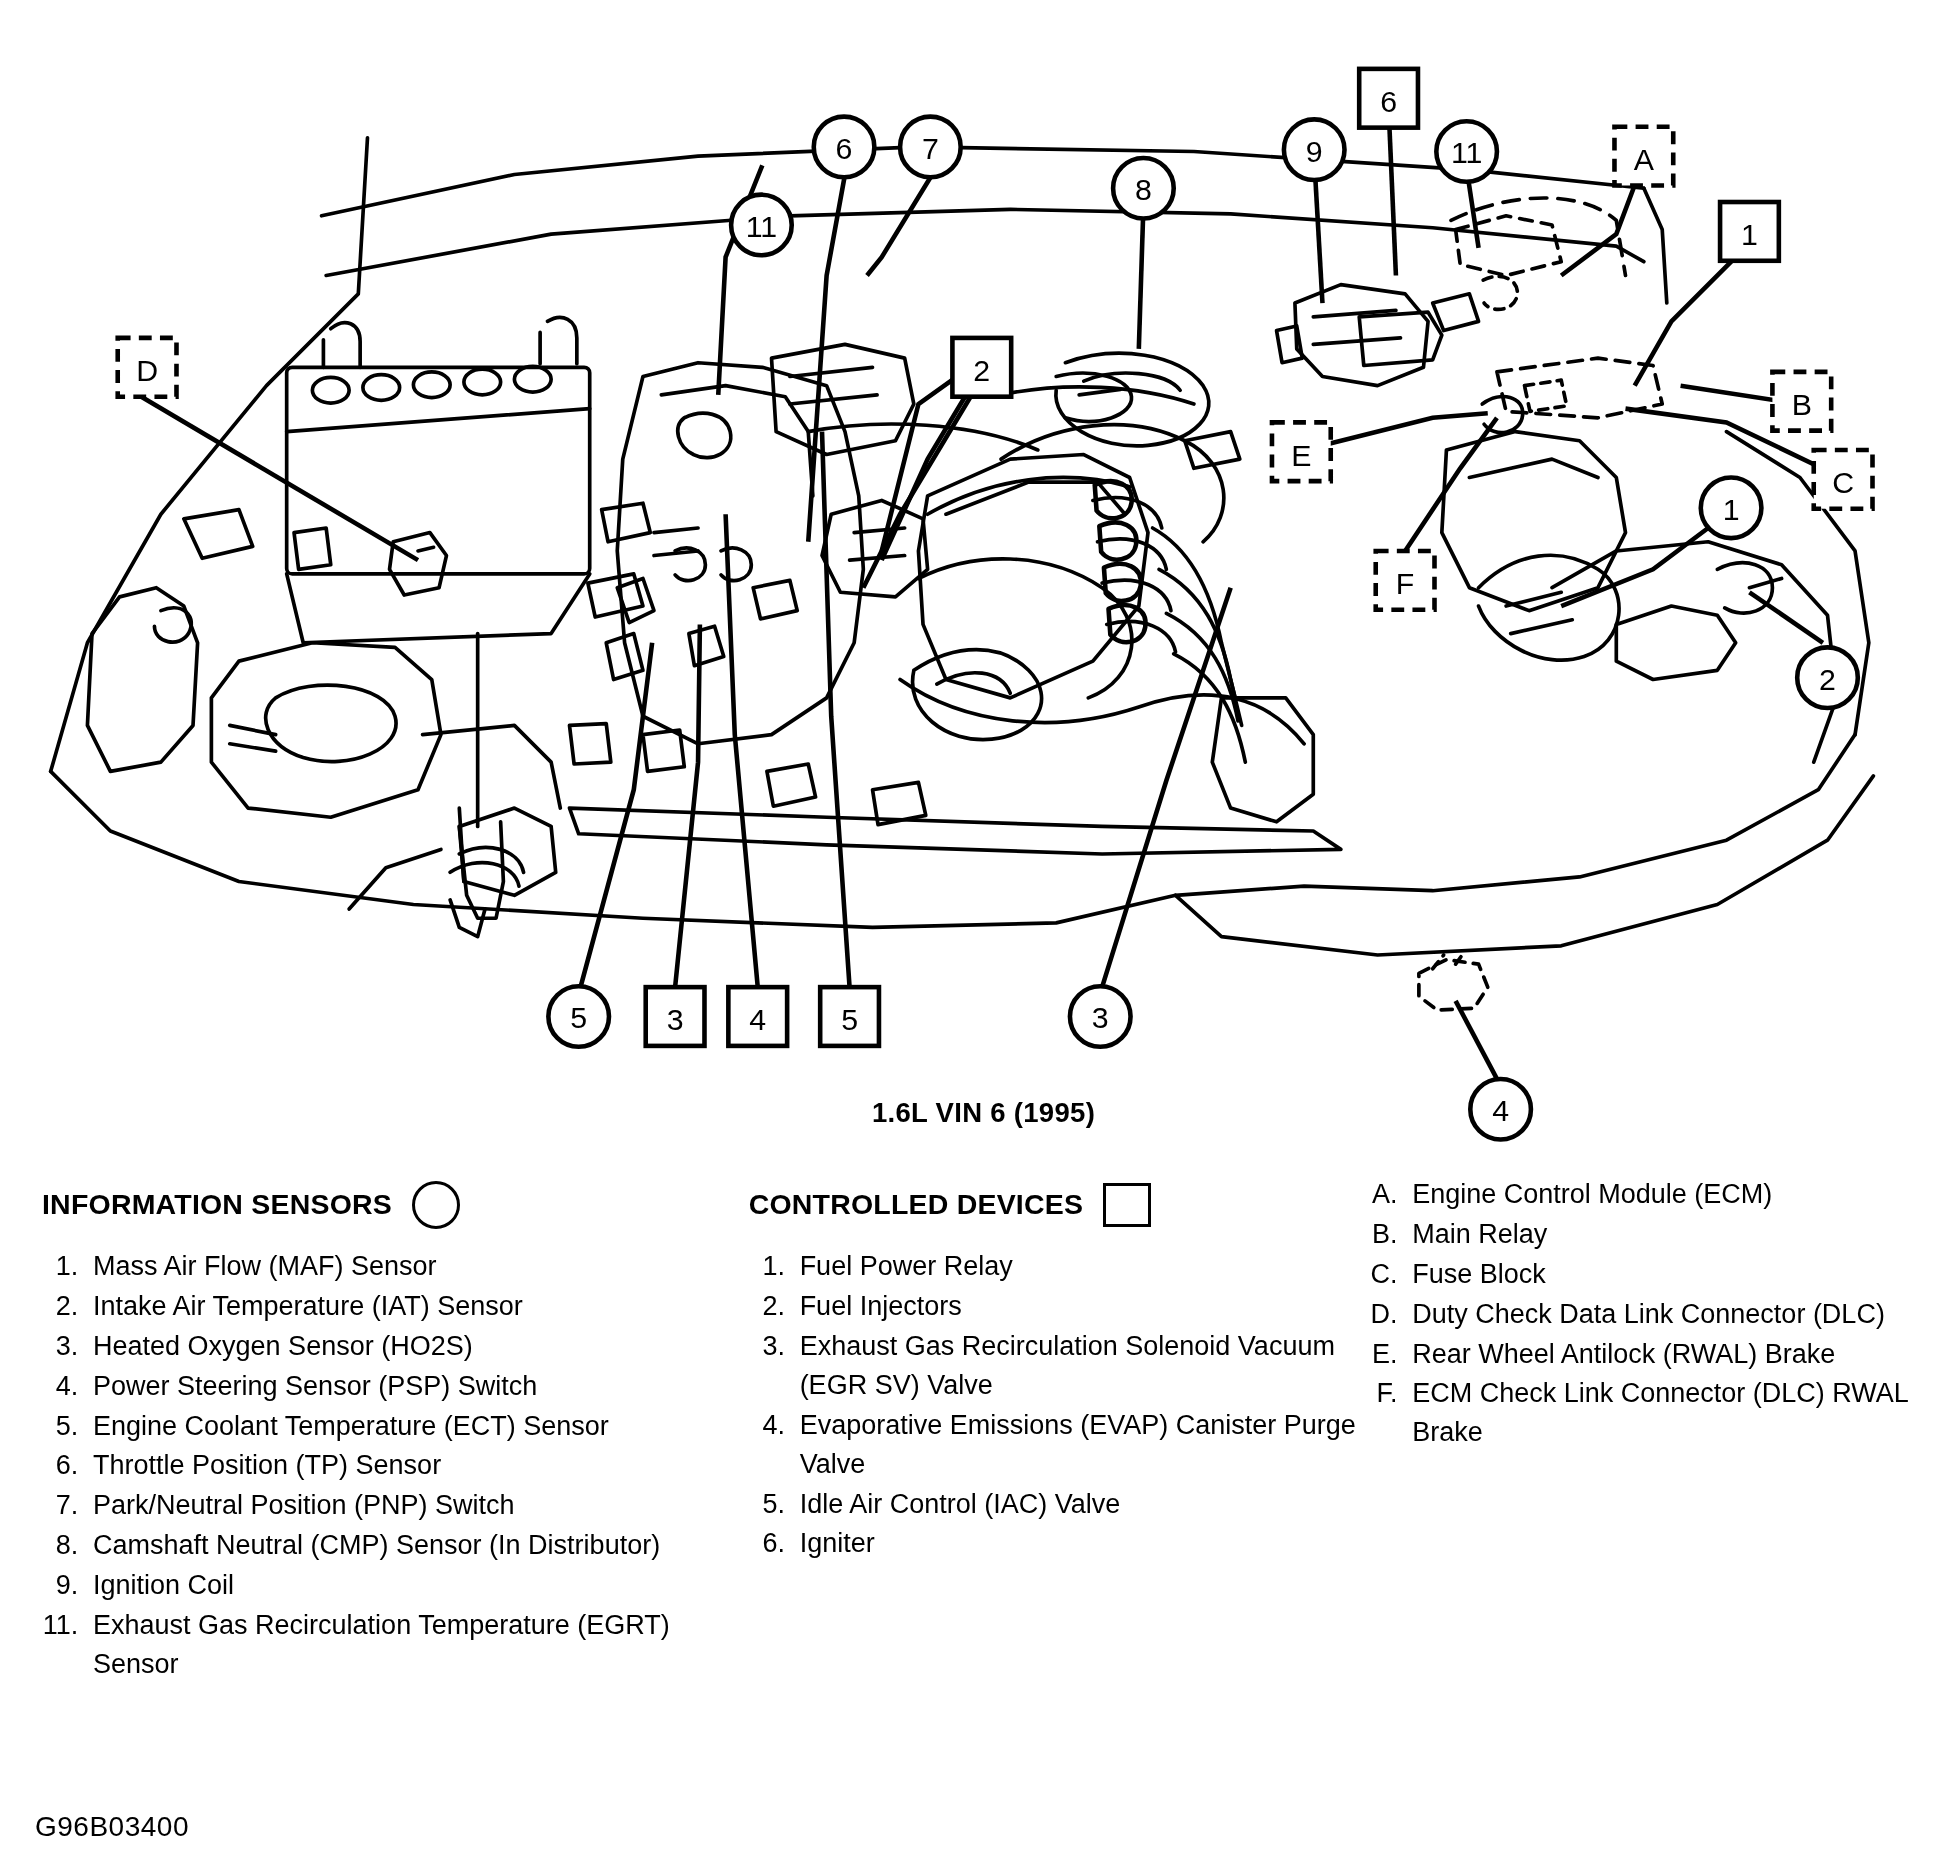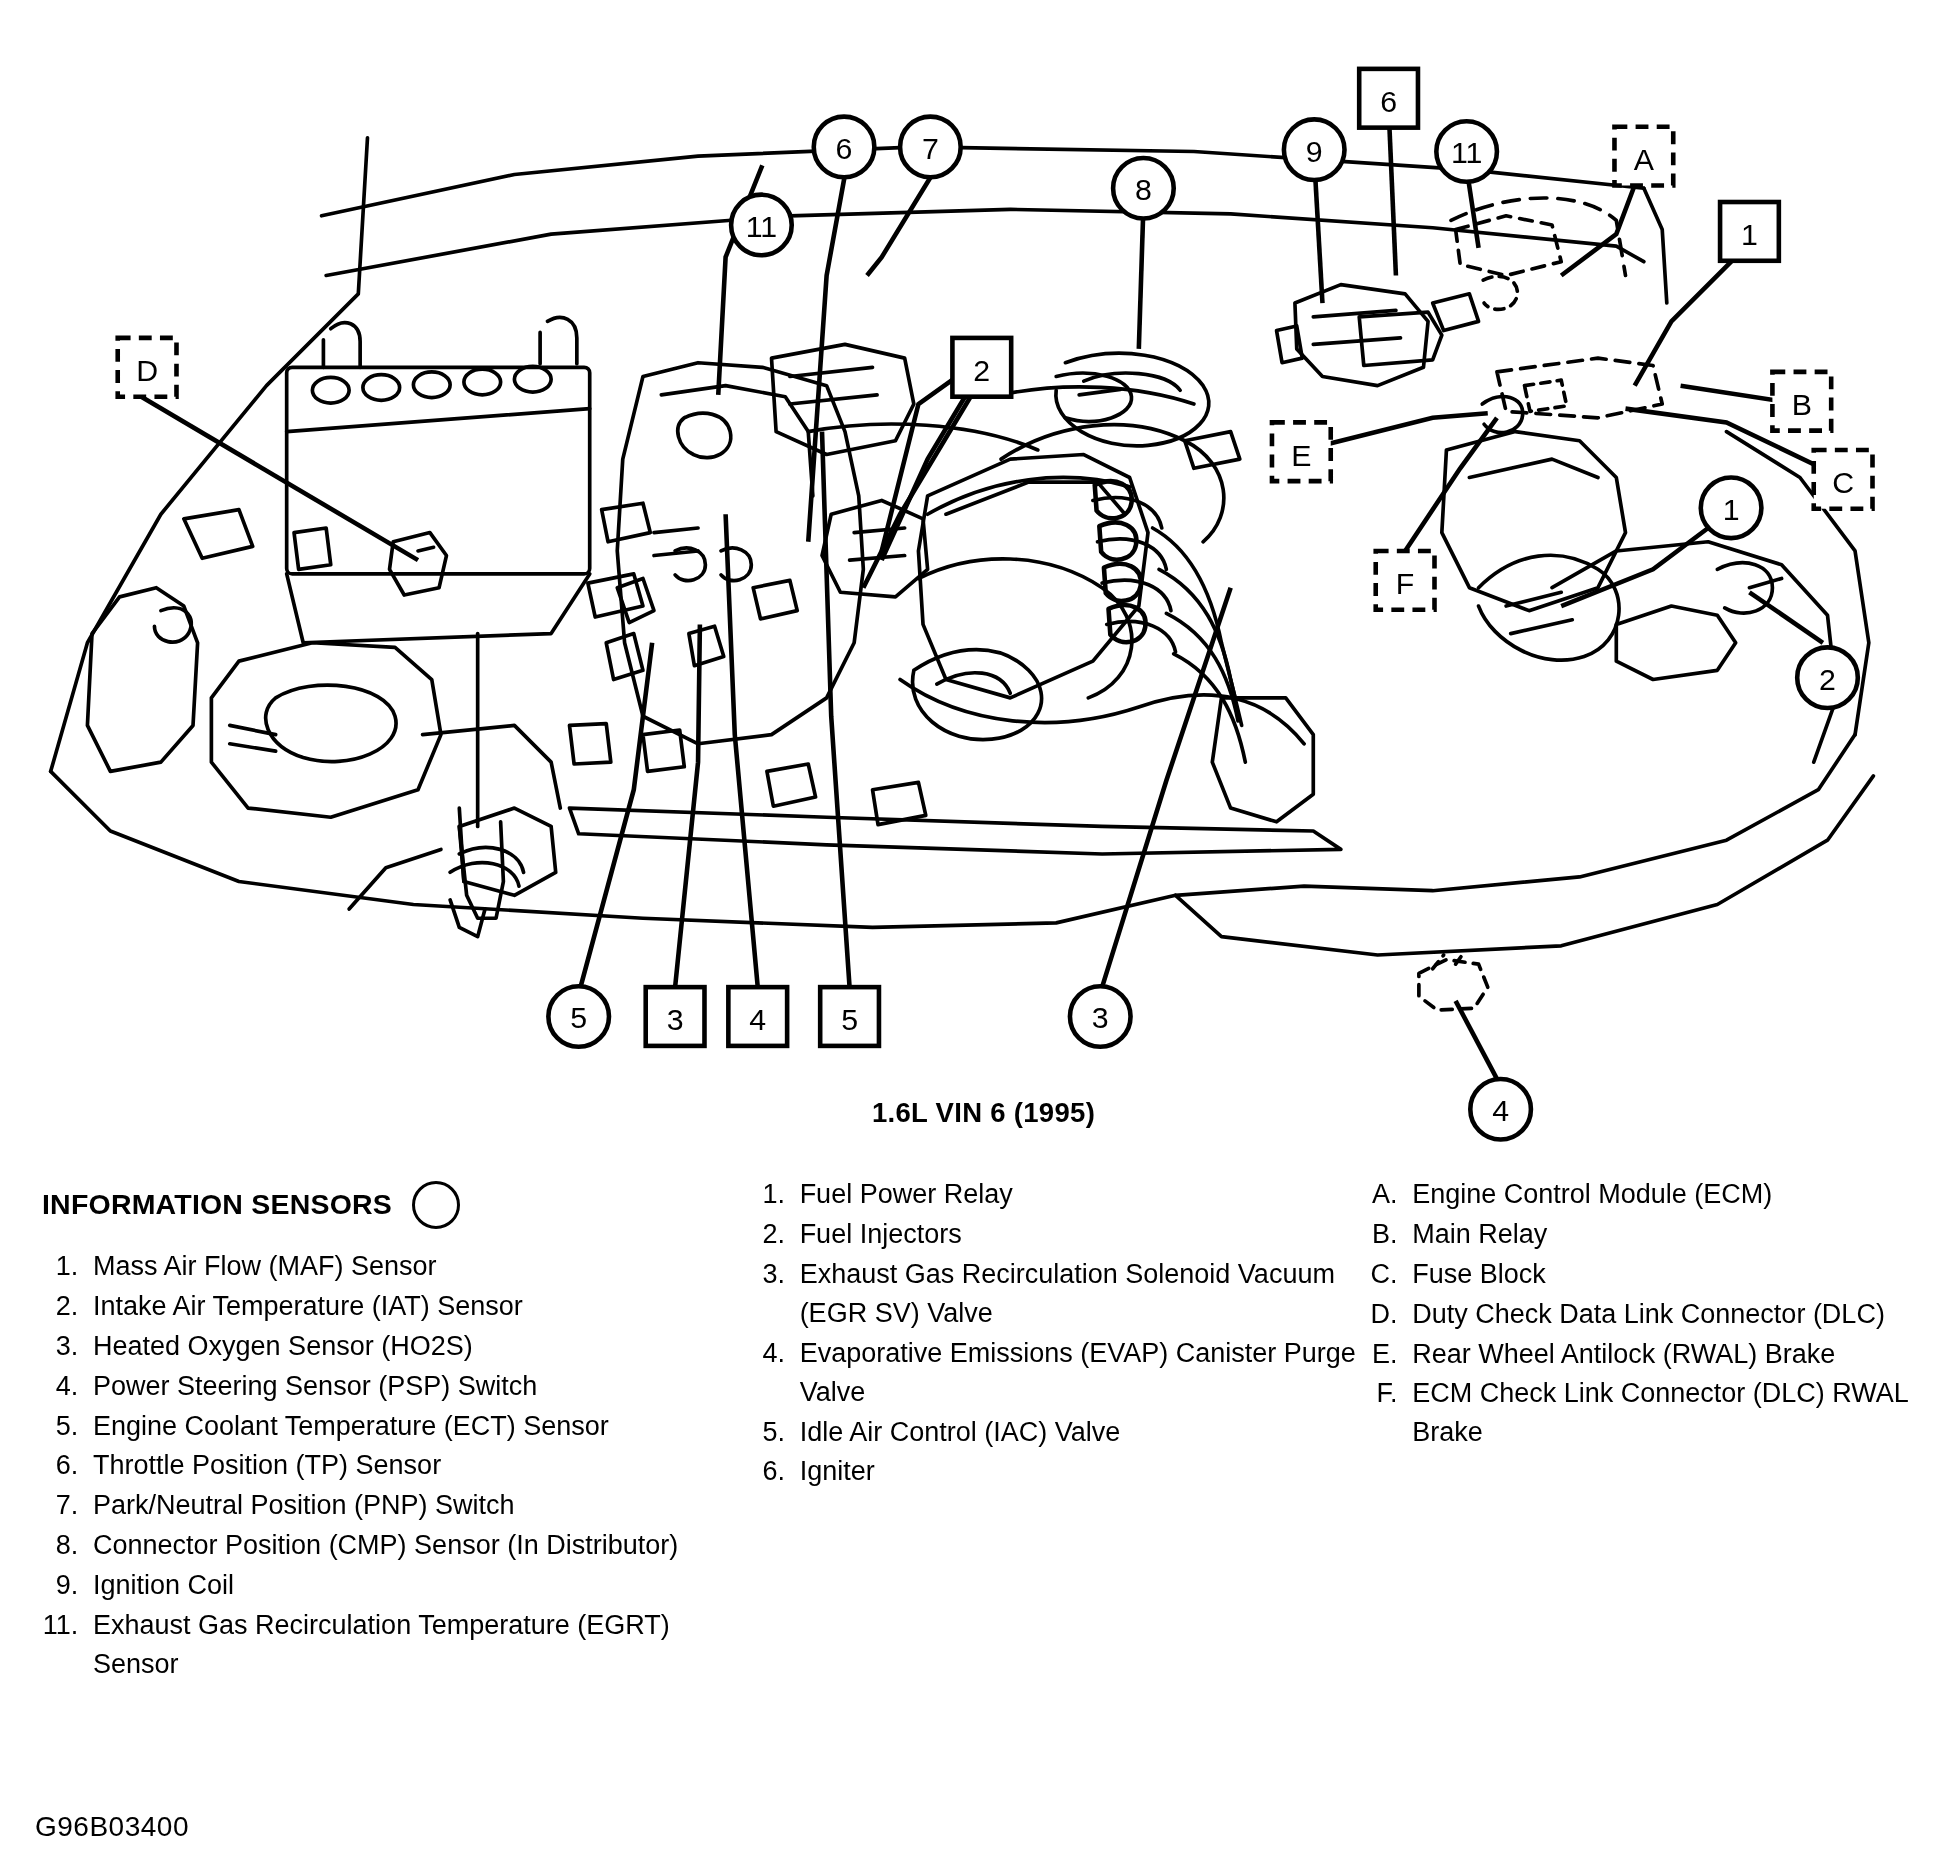--- a/index.html
+++ b/index.html
@@ -427,34 +427,38 @@
       <li>
           <span class="li-num">6.</span>
           <span class="li-text">Throttle Position (TP) Sensor</span>
         </li>
       <li>
           <span class="li-num">7.</span>
           <span class="li-text">Park/Neutral Position (PNP) Switch</span>
         </li>
       <li>
           <span class="li-num">8.</span>
-          <span class="li-text">Connector Position (CMP) Sensor (In Distributor)</span>
+          <span class="li-text">Camshaft Neutral (CMP) Sensor (In Distributor)</span>
         </li>
       <li>
           <span class="li-num">9.</span>
           <span class="li-text">Ignition Coil</span>
         </li>
       <li>
           <span class="li-num">11.</span>
           <span class="li-text">Exhaust Gas Recirculation Temperature (EGRT) Sensor</span>
         </li>
     </ul>
   </div>
 
   <div class="legend-col col-2">
+    <div class="legend-head">
+      <div class="legend-title">CONTROLLED DEVICES</div>
+      <div class="sym sym-square"></div>
+    </div>
     <ul class="legend-list">
       <li>
           <span class="li-num">1.</span>
           <span class="li-text">Fuel Power Relay</span>
         </li>
       <li>
           <span class="li-num">2.</span>
           <span class="li-text">Fuel Injectors</span>
         </li>
       <li>

